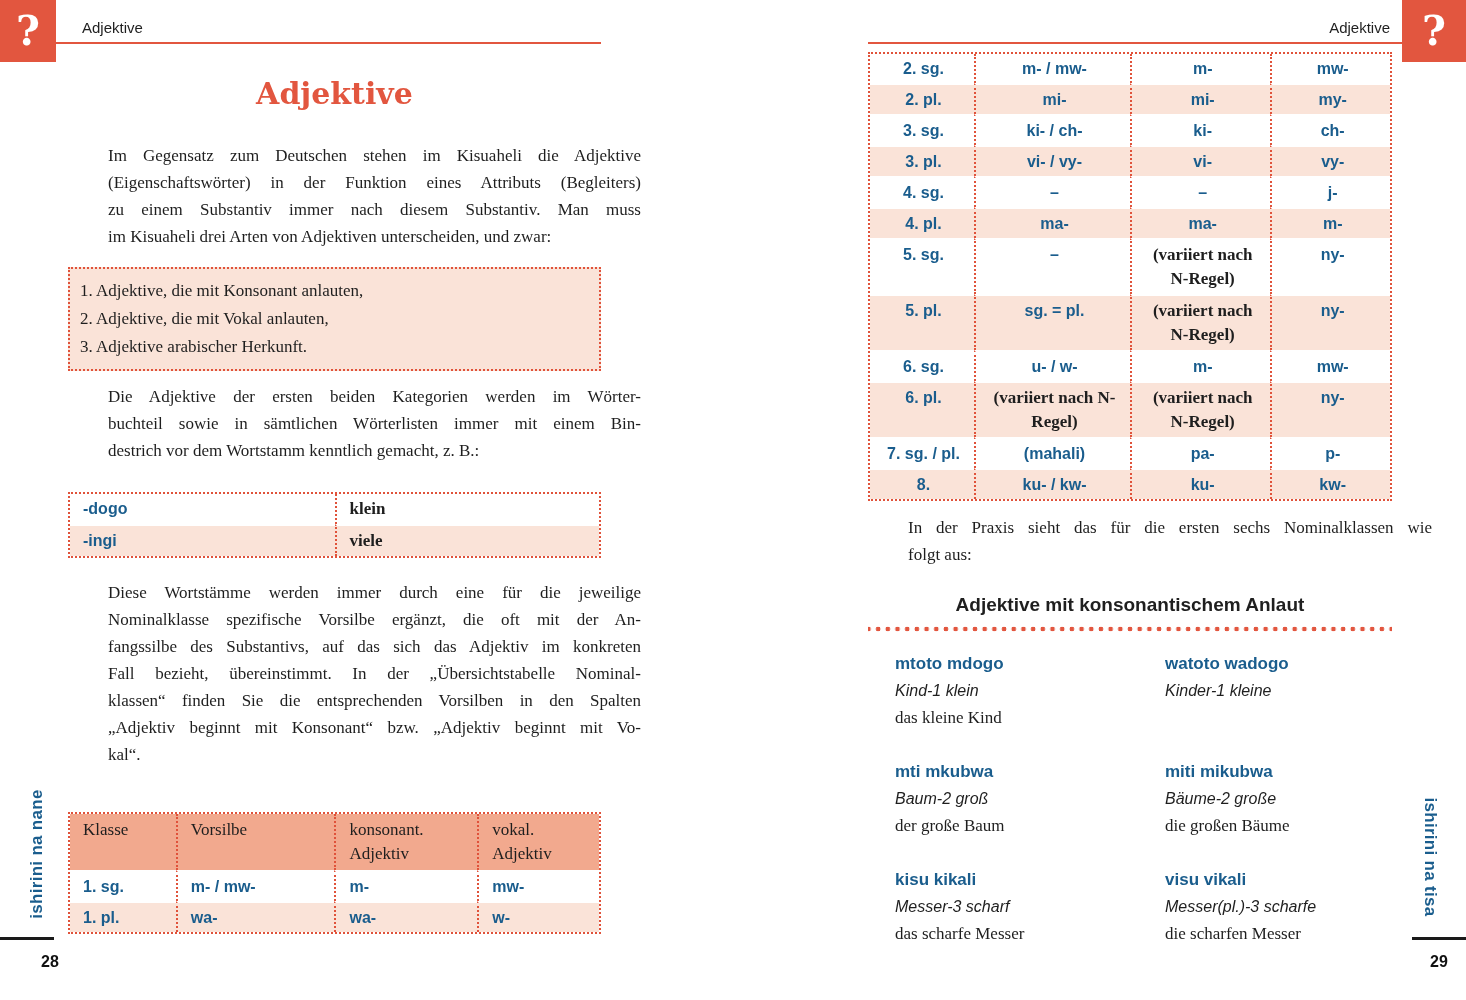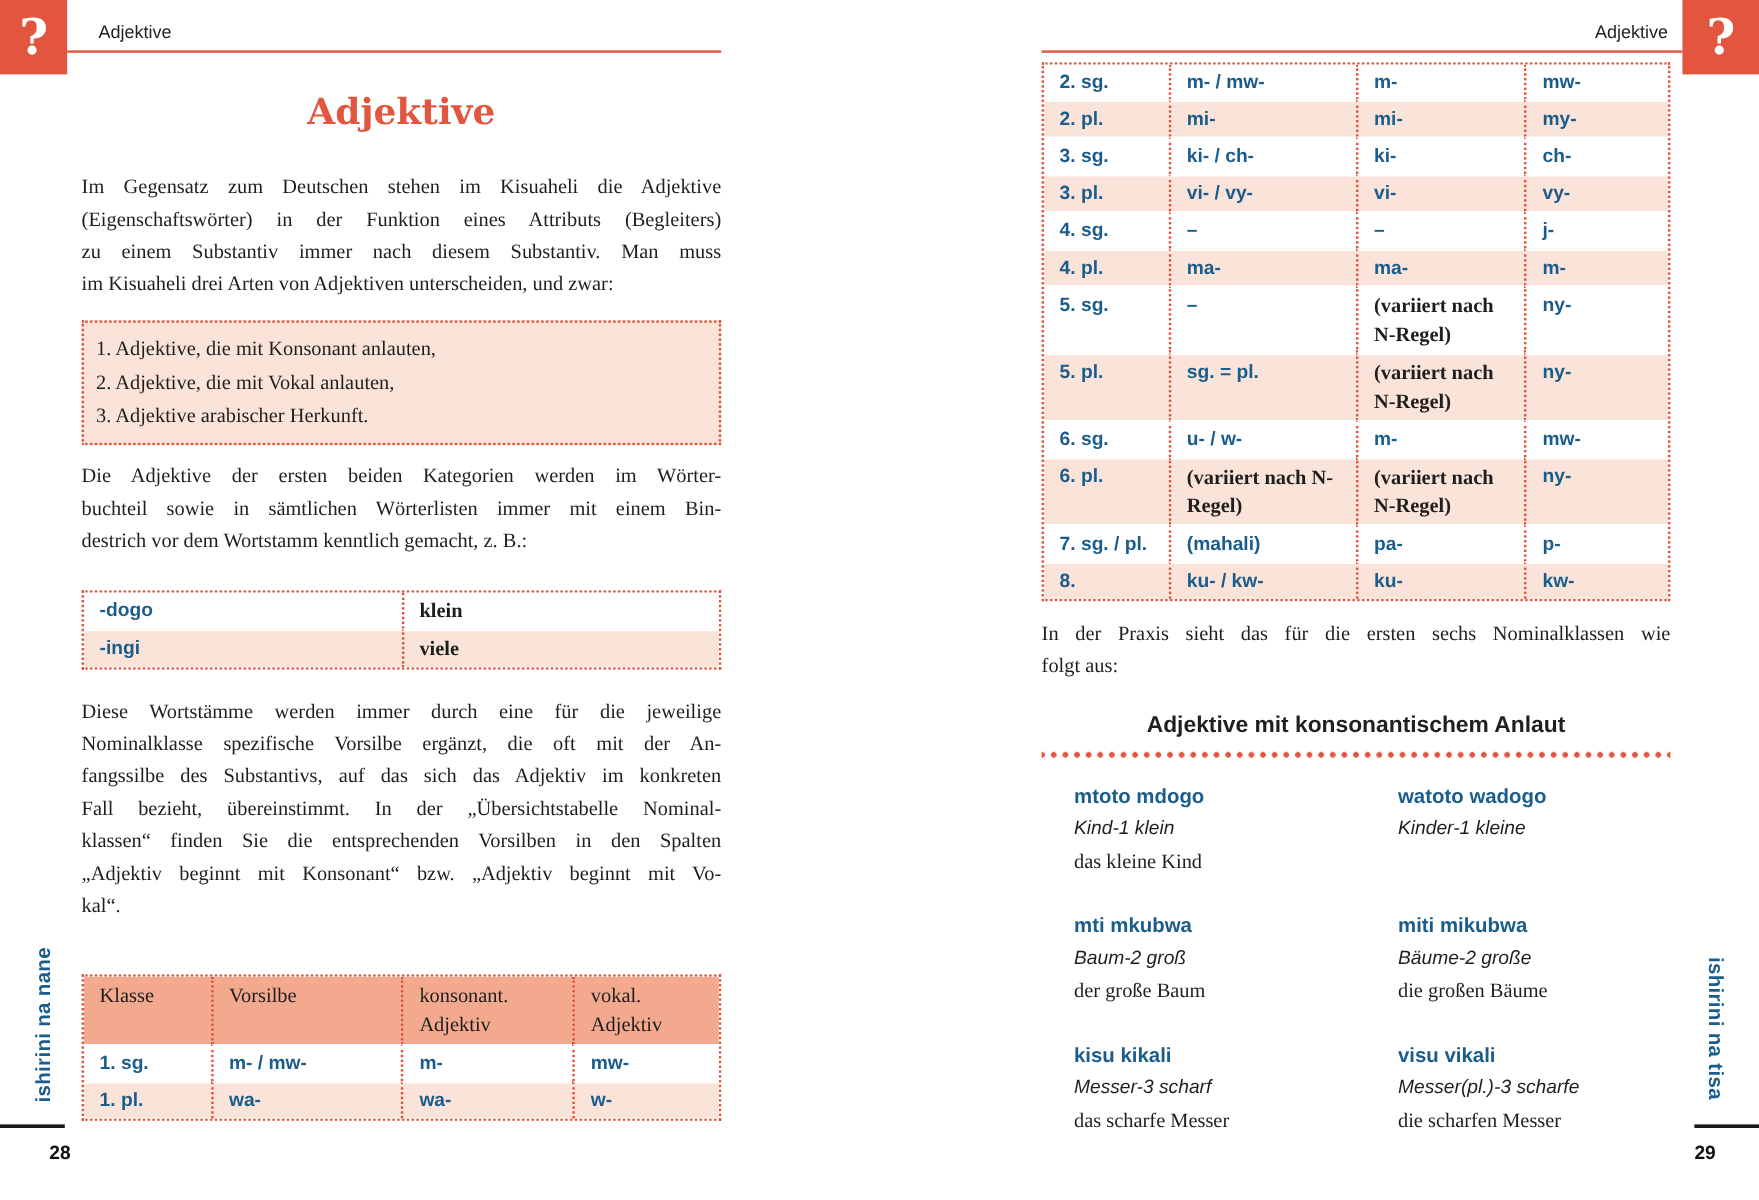--- a/index.html
+++ b/index.html
@@ -13,21 +13,21 @@
 
   
   .runhead{font-family:"Liberation Sans",sans-serif;font-size:15px;color:#1f1f1f;}
   .headrule{height:2px;background:#e2563f;}
 
   
   .title{width:533px;text-align:center;font-family:"DejaVu Serif",serif;font-weight:bold;
          font-size:30px;color:#e2563f;}
 
   
-  .para{width:533px;font-size:17px;line-height:27px;}
+  .para{width:533px;font-size:17px;line-height:27px;margin-left:40px;}
   .ln{display:block;text-align:justify;text-align-last:justify;}
   .ln-last{display:block;text-align:left;}
 
   
   .listbox{width:533px;box-sizing:border-box;border:2px dotted #e0523a;background:#fae3d8;
            padding:8px 12px 8px 10px;font-size:17px;line-height:28px;}
 
   
   .dtable{width:100%;border-collapse:separate;border-spacing:0;table-layout:fixed;background:#fff;}
   .twrap{box-sizing:border-box;border:2px dotted #e0523a;}
@@ -161,21 +161,21 @@
   <div class="abs vtext" style="left:-36px;top:844px;transform:rotate(-90deg);">ishirini na nane</div>
   <div class="abs pnrule" style="left:0;top:937px;width:54px;"></div>
   <div class="abs pagenum" style="left:0;top:953px;width:54px;text-align:center;padding-left:23px;">28</div>
 
   <div class="abs corner" style="left:1402px;top:0;width:64px;height:62px;">
     <span class="q">?</span>
   </div>
   <div class="abs runhead" style="left:868px;top:19px;width:522px;text-align:right;">Adjektive</div>
   <div class="abs headrule" style="left:868px;top:42px;width:534px;"></div>
 
-  <div class="abs twrap" style="left:868px;top:52px;width:524px;">
+  <div class="abs twrap" style="left:868px;top:52px;width:524px;text-align:center;">
     <table class="dtable">
       <colgroup>
           <col style="width:20%">
           <col style="width:30%">
           <col style="width:27%">
           <col style="width:23%">
         </colgroup>
       <tbody>
           <tr class="row-white">
         <td class="cell-blue">2. sg.</td>
@@ -288,15 +288,15 @@
     </div>
     <div class="exgroup">
       <div class="ex-sw">visu vikali</div>
       <div class="ex-gloss">Messer(pl.)-3 scharfe</div>
       <div class="ex-de">die scharfen Messer</div>
     </div>
   </div>
 
   <div class="abs vtext" style="left:1357px;top:847px;transform:rotate(90deg);">ishirini na tisa</div>
   <div class="abs pnrule" style="left:1412px;top:937px;width:54px;"></div>
-  <div class="abs pagenum" style="left:1412px;top:953px;width:54px;">29</div>
+  <div class="abs pagenum" style="left:1412px;top:953px;width:54px;text-align:center;">29</div>
 
 </div>
 
 </body></html>

